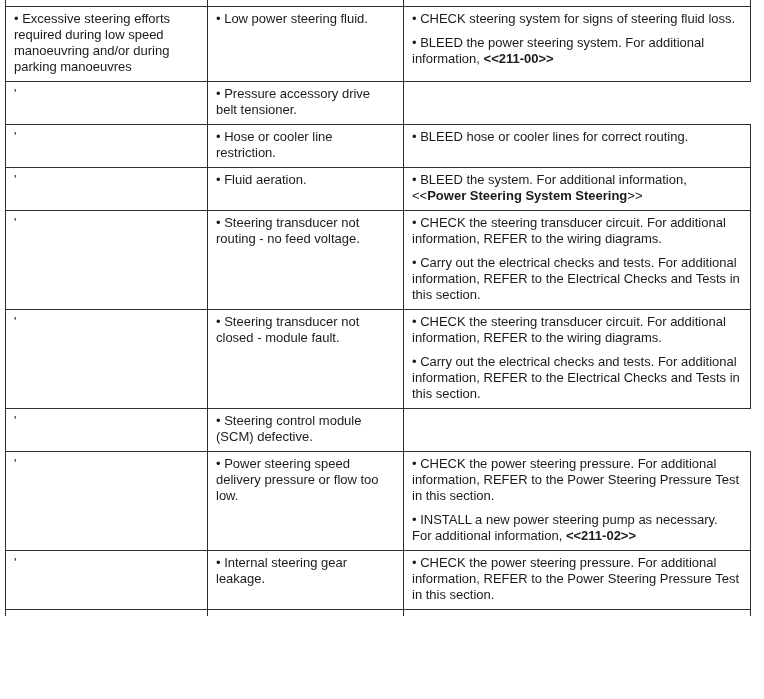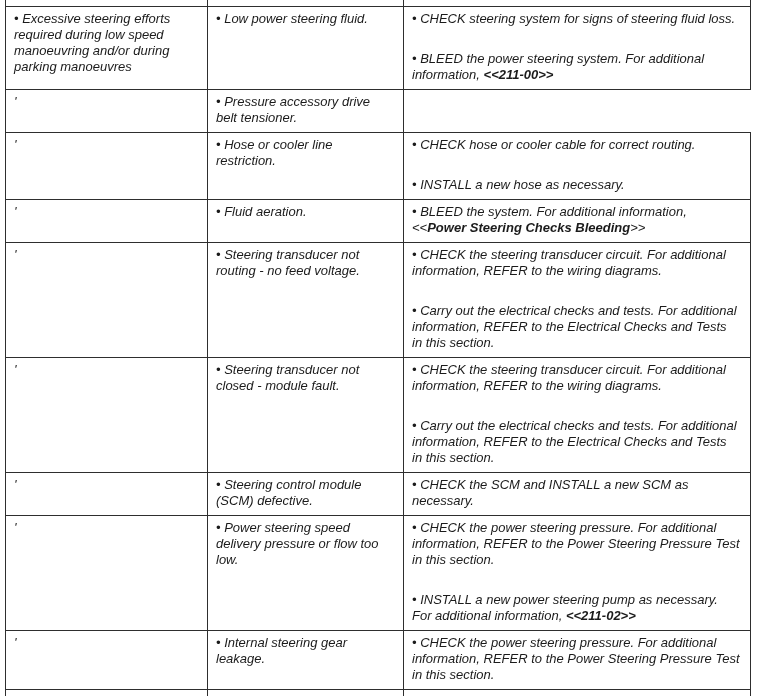--- a/index.html
+++ b/index.html
@@ -16,37 +16,36 @@
     width: 764px;
     height: 699px;
     background: #ffffff;
   }
   .table-wrap {
     position: absolute;
     left: 5px;
     top: 0;
     width: 745px;
     border-left: 1px solid #2e2e2e;
-    font-style: italic;
   }
   .t-row {
     display: grid;
     grid-template-columns: 202px 196px 1fr;
     border-bottom: 1px solid #2e2e2e;
   }
   .t-cell {
     border-right: 1px solid #2e2e2e;
     padding: 4px 10px 6px 8px;
     font-size: 13px;
     line-height: 16px;
     color: #1b1b1b;
     overflow: hidden;
   }
   .t-cell .para { margin: 0; }
-  .t-cell .para + .para { margin-top: 24px; }
+  .t-cell .para + .para { margin-top: 8px; }
   .b { font-weight: bold; }
   .partial-row {
     display: grid;
     grid-template-columns: 202px 196px 1fr;
   }
   .partial-row .t-cell {
     padding: 0;
   }
   .partial-top { height: 6px; border-bottom: 1px solid #2e2e2e; }
   .partial-bottom { height: 6px; }
@@ -85,33 +84,32 @@
           </div>
         </div>
         <div class="t-row">
           <div class="t-cell">
             <p class="para"><span>'</span></p>
           </div>
           <div class="t-cell">
             <p class="para"><span>• Hose or cooler line restriction.</span></p>
           </div>
           <div class="t-cell">
-            <p class="para"><span>• CHECK hose or cooler cable for correct routing.</span></p>
-            <p class="para"><span>• INSTALL a new hose as necessary.</span></p>
+            <p class="para"><span>• BLEED hose or cooler lines for correct routing.</span></p>
           </div>
         </div>
         <div class="t-row">
           <div class="t-cell">
             <p class="para"><span>'</span></p>
           </div>
           <div class="t-cell">
             <p class="para"><span>• Fluid aeration.</span></p>
           </div>
           <div class="t-cell">
-            <p class="para"><span>• BLEED the system. For additional information, </span><span>&lt;&lt;</span><span class="b">Power Steering Checks Bleeding</span><span>&gt;&gt;</span></p>
+            <p class="para"><span>• BLEED the system. For additional information, </span><span>&lt;&lt;</span><span class="b">Power Steering System Steering</span><span>&gt;&gt;</span></p>
           </div>
         </div>
         <div class="t-row">
           <div class="t-cell">
             <p class="para"><span>'</span></p>
           </div>
           <div class="t-cell">
             <p class="para"><span>• Steering transducer not routing - no feed voltage.</span></p>
           </div>
           <div class="t-cell">
@@ -130,23 +128,20 @@
             <p class="para"><span>• CHECK the steering transducer circuit. For additional information, REFER to the wiring diagrams.</span></p>
             <p class="para"><span>• Carry out the electrical checks and tests. For additional information, REFER to the Electrical Checks and Tests in this section.</span></p>
           </div>
         </div>
         <div class="t-row">
           <div class="t-cell">
             <p class="para"><span>'</span></p>
           </div>
           <div class="t-cell">
             <p class="para"><span>• Steering control module (SCM) defective.</span></p>
-          </div>
-          <div class="t-cell">
-            <p class="para"><span>• CHECK the SCM and INSTALL a new SCM as necessary.</span></p>
           </div>
         </div>
         <div class="t-row">
           <div class="t-cell">
             <p class="para"><span>'</span></p>
           </div>
           <div class="t-cell">
             <p class="para"><span>• Power steering speed delivery pressure or flow too low.</span></p>
           </div>
           <div class="t-cell">

